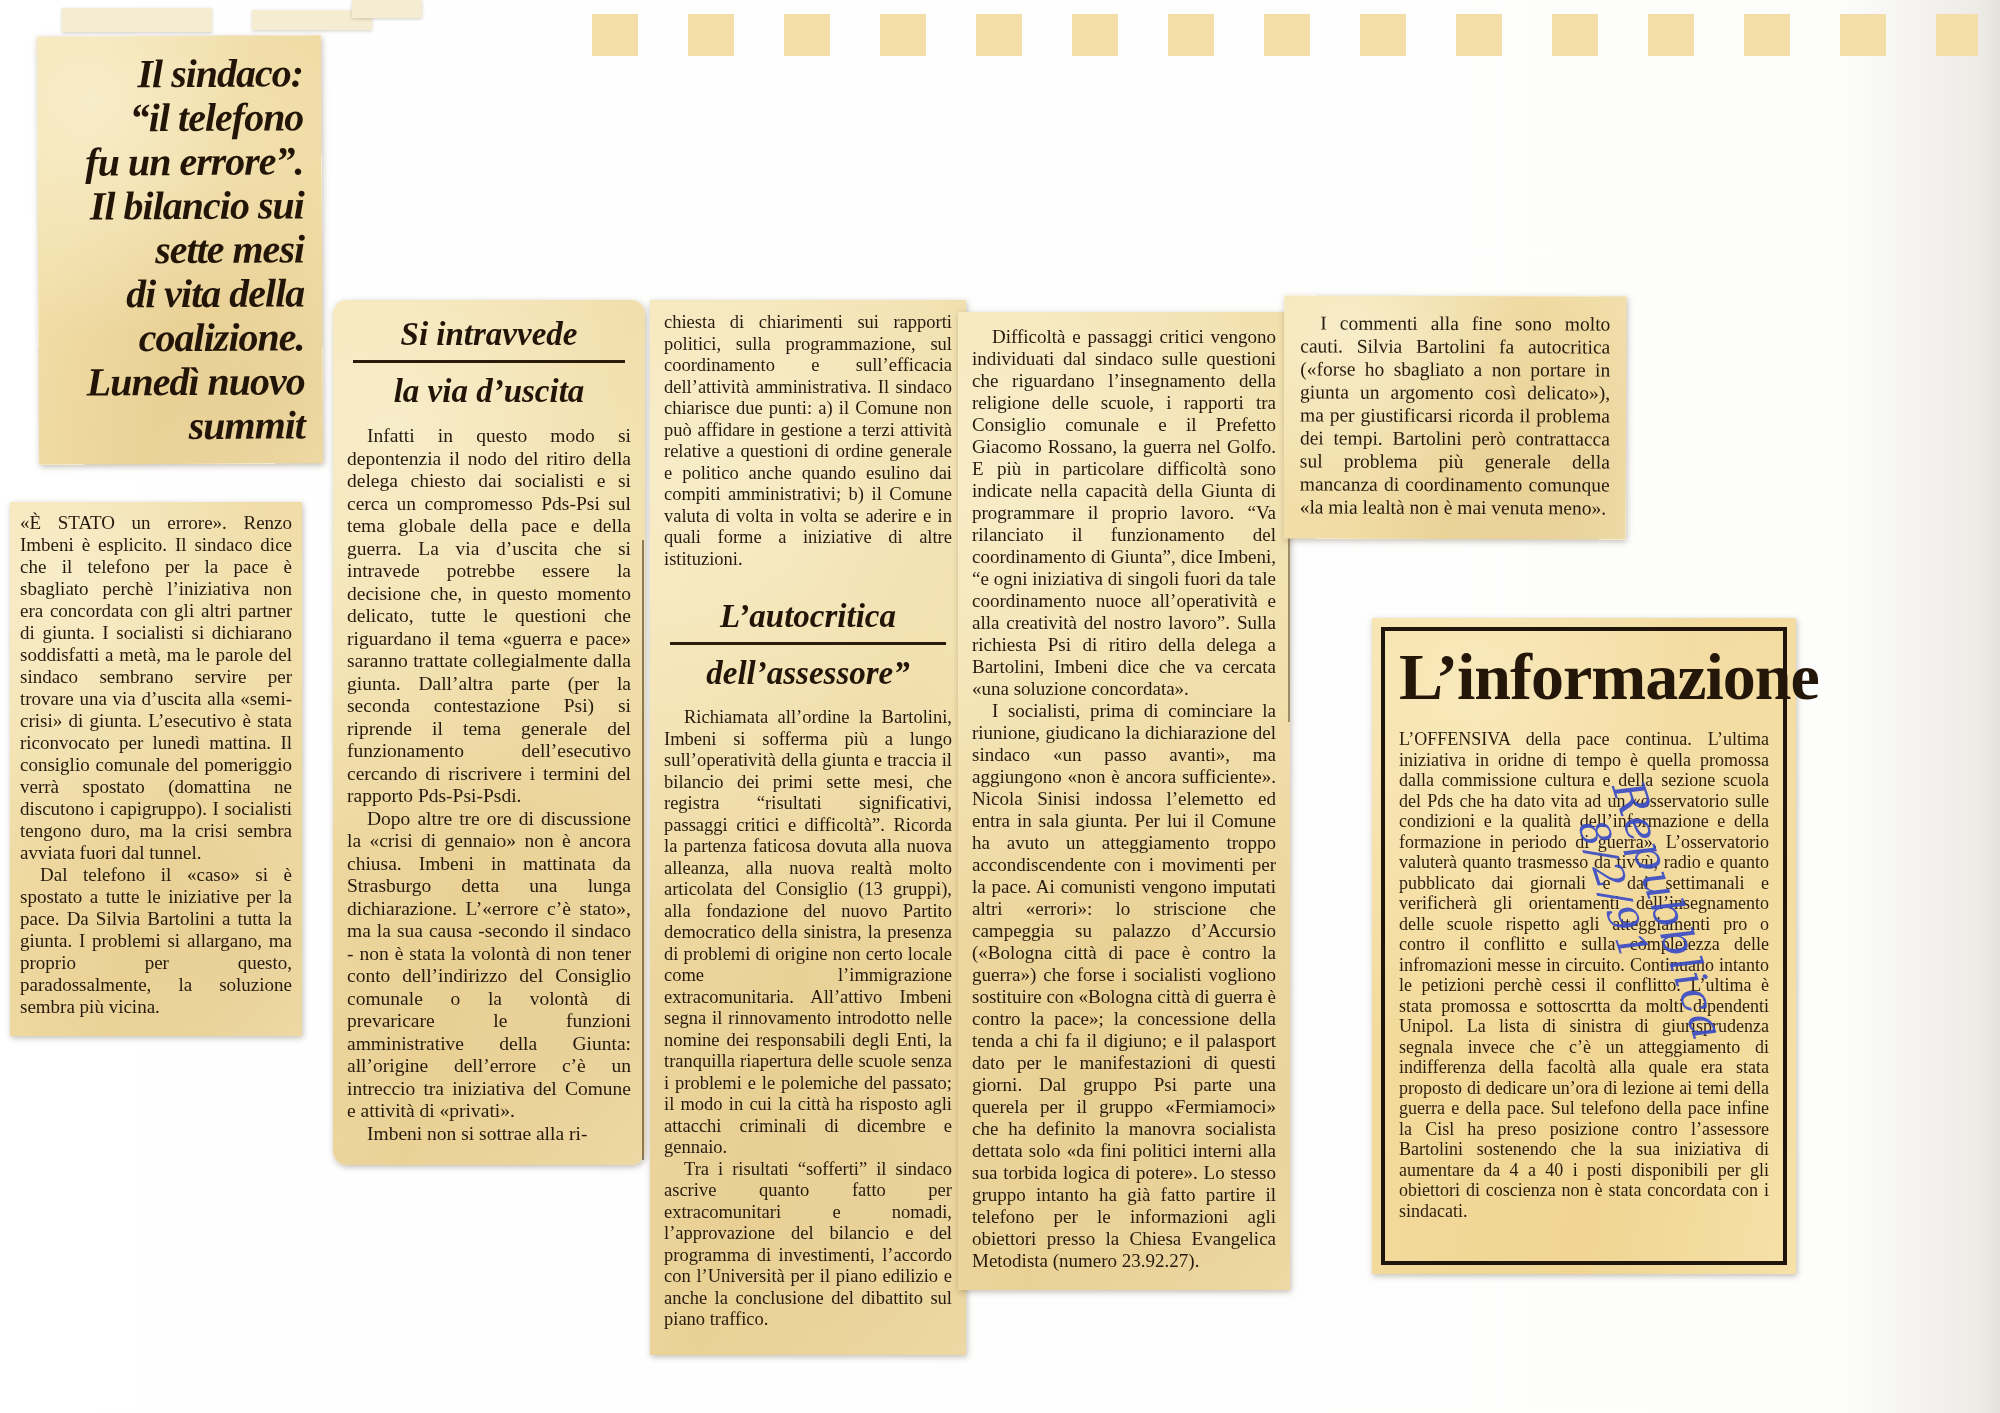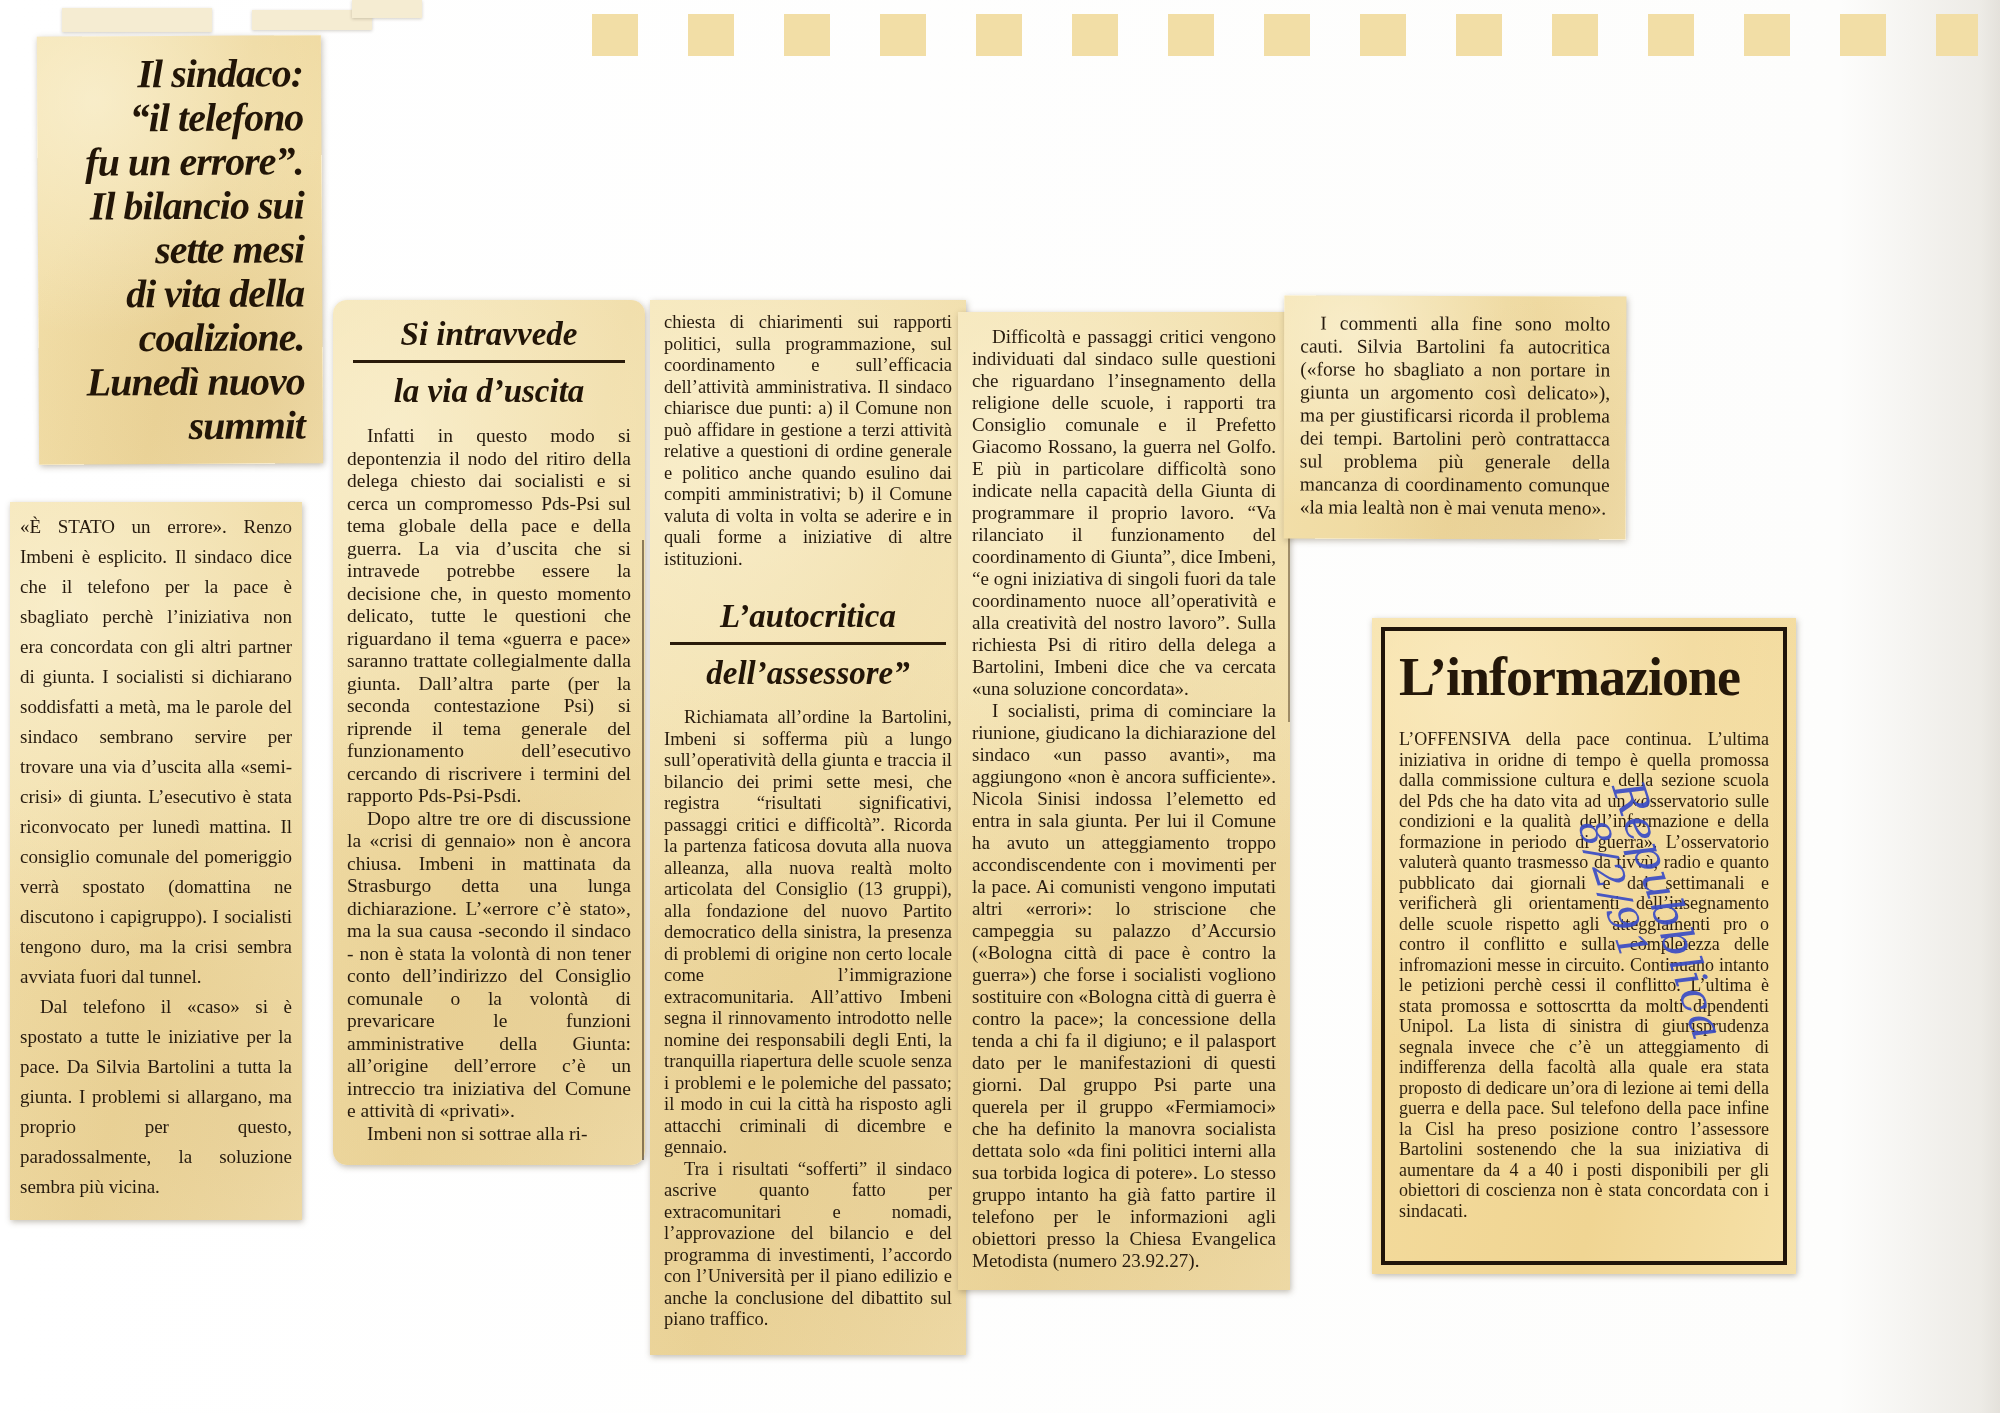--- a/index.html
+++ b/index.html
@@ -44,21 +44,21 @@
   .col-rule-b::after{content:"";position:absolute;right:1px;top:240px;width:2px;height:620px;background:rgba(55,38,18,.55);}
   .col-rule-c::after{content:"";position:absolute;right:-1px;top:300px;width:2px;height:560px;background:rgba(55,38,18,.45);}
   .col-rule-d::after{content:"";position:absolute;right:0;top:10px;width:2px;height:400px;background:rgba(55,38,18,.45);}
   .col-subhead{font-style:italic;font-weight:bold;font-size:33px;line-height:40px;text-align:center;color:#221507;margin:2px 6px 14px;}
   .col-subhead .rule{border:0;border-top:3px solid #2a1b0a;margin:6px 0 8px;}
   
   .info-box-clip{left:1372px;top:618px;width:424px;padding:9px;box-sizing:border-box;background:
       radial-gradient(circle at 25% 10%, rgba(255,245,215,.55), rgba(255,255,255,0) 55%),
       linear-gradient(100deg,#f4dc9e,#f0d593 60%,#f6e1a8);}
   .info-box-border{border:4px solid #20150a;padding:16px 14px 22px;}
-  .info-box-headline{font-weight:bold;font-size:54px;line-height:60px;text-align:left;letter-spacing:-1px;color:#241709;margin-bottom:22px;}
+  .info-box-headline{font-weight:bold;font-size:66px;line-height:60px;text-align:right;letter-spacing:-1px;color:#241709;margin-bottom:22px;}
   .info-box-body{font-weight:normal;font-size:18px;line-height:20.5px;text-align:justify;color:#2a1c0c;}
   
   .handwriting{position:absolute;left:1648px;top:775px;transform:rotate(72deg);transform-origin:left top;
     font-family:"DejaVu Serif",serif;font-style:italic;color:#3a4cc5;opacity:.92;white-space:nowrap;}
   .handwriting .hw-line1{font-size:44px;line-height:46px;letter-spacing:2px;}
   .handwriting .hw-line2{font-size:40px;line-height:44px;letter-spacing:3px;margin-left:26px;}
   
   .fragment{position:absolute;background:#f5ecd2;box-shadow:0 1px 3px rgba(80,65,40,.25);}
   .frag-1{left:62px;top:8px;width:150px;height:24px;}
   .frag-2{left:252px;top:10px;width:120px;height:20px;}
@@ -84,21 +84,21 @@
       <div>Il bilancio sui</div>
       <div>sette mesi</div>
       <div>di vita della</div>
       <div>coalizione.</div>
       <div>Lunedì nuovo</div>
       <div>summit</div>
     </div>
   </div>
 
 
-  <div class="clip col-a-clip news-body" style="font-size:19px;line-height:30px;">
+  <div class="clip col-a-clip news-body" style="font-size:19px;line-height:22px;">
     <p>«È STATO un errore». Renzo Imbeni è esplicito. Il sindaco dice che il telefono per la pace è sbagliato perchè l’iniziativa non era concordata con gli altri partner di giunta. I socialisti si dichiarano soddisfatti a metà, ma le parole del sindaco sembrano servire per trovare una via d’uscita alla «semi-crisi» di giunta. L’esecutivo è stata riconvocato per lunedì mattina. Il consiglio comunale del pomeriggio verrà spostato (domattina ne discutono i capigruppo). I socialisti tengono duro, ma la crisi sembra avviata fuori dal tunnel.</p>
     <p class="indent">Dal telefono il «caso» si è spostato a tutte le iniziative per la pace. Da Silvia Bartolini a tutta la giunta. I problemi si allargano, ma proprio per questo, paradossalmente, la soluzione sembra più vicina.</p>
   </div>
 
   <div class="clip col-b-clip news-body col-rule-b">
     <div class="col-subhead">
       <div>Si intravvede</div>
       <hr class="rule">
       <div>la via d’uscita</div>
     </div>

